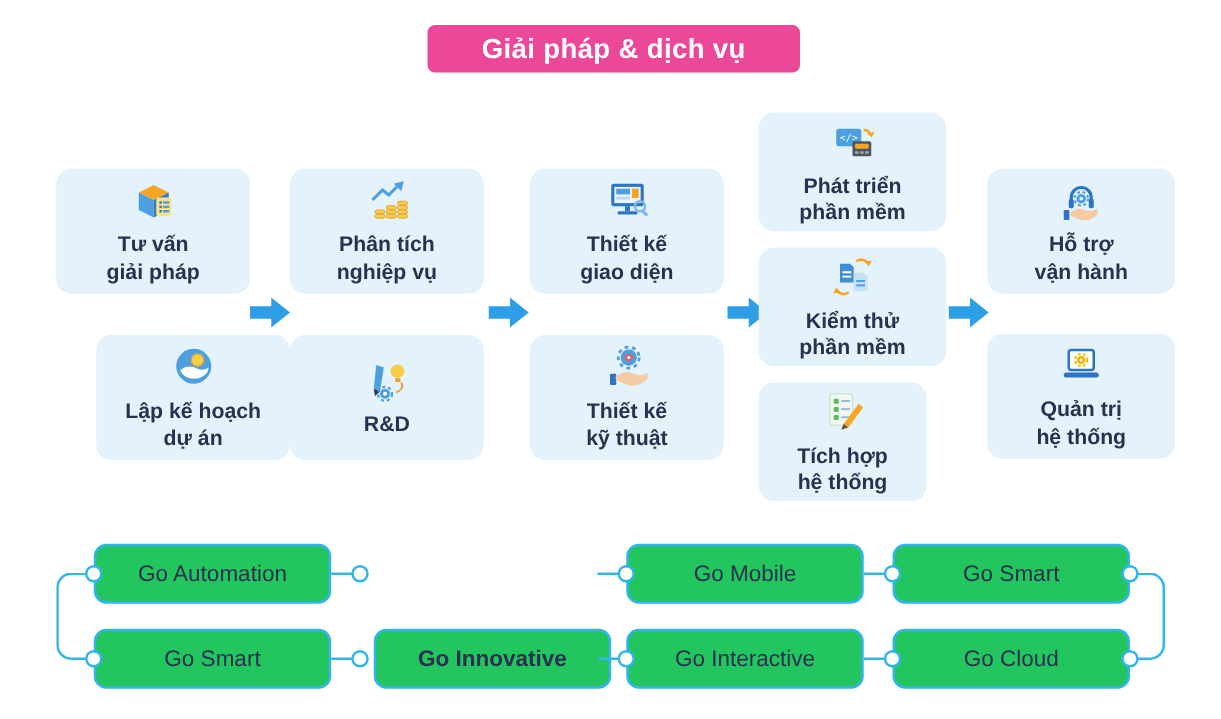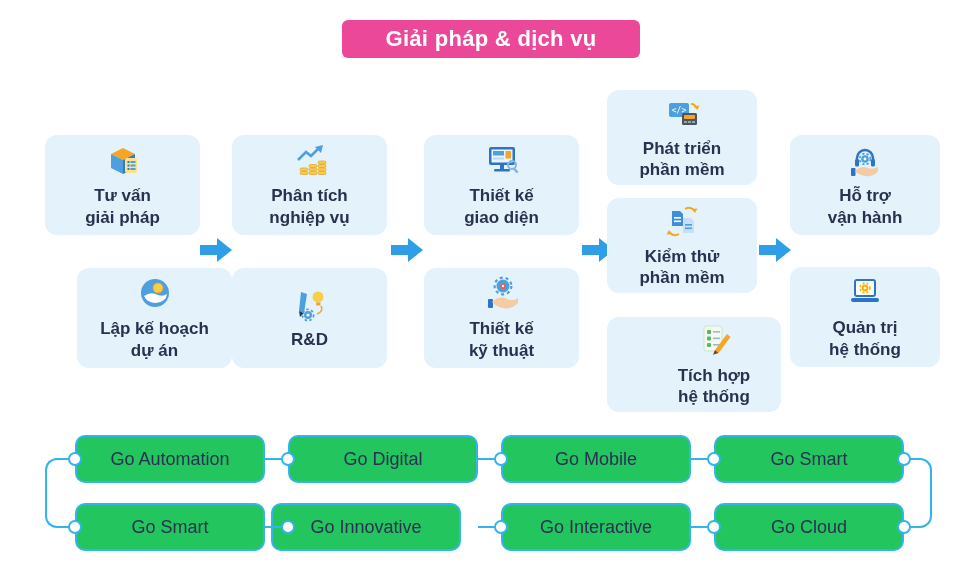--- a/index.html
+++ b/index.html
@@ -184,21 +184,21 @@
         <path d="M21 6 q5 -3 9 1" stroke="#F6A623" stroke-width="2" fill="none"></path>
         <polygon points="31,10 27.5,6 33.5,5.5" fill="#F6A623"></polygon>
         <path d="M15 31 q-5 3 -9 -1" stroke="#F6A623" stroke-width="2" fill="none"></path>
         <polygon points="5,27 8.5,31 2.5,31.5" fill="#F6A623"></polygon>
       </svg>
     </span>
     <div class="box-label">Kiểm thử
 phần mềm</div>
   </div>
 
-  <div class="box" style="left:607px;top:317px;width:134px;height:95px;padding-left:40px;">
+  <div class="box" style="left:607px;top:306px;width:134px;height:95px;">
     <span class="icon">
       <svg width="36" height="36" viewBox="0 0 36 36">
         <rect x="8" y="4" width="18" height="25" rx="2" fill="#F2F8F2" stroke="#CBE3CB" stroke-width="1"></rect>
         <rect x="11" y="8" width="4" height="4" rx="1" fill="#5CB85C"></rect>
           <rect x="17" y="9" width="7" height="1.6" fill="#9FB8D8"></rect>
         <rect x="11" y="14.5" width="4" height="4" rx="1" fill="#5CB85C"></rect>
           <rect x="17" y="15.5" width="7" height="1.6" fill="#9FB8D8"></rect>
         <rect x="11" y="21" width="4" height="4" rx="1" fill="#5CB85C"></rect>
           <rect x="17" y="22" width="7" height="1.6" fill="#9FB8D8"></rect>
         <polygon points="19,28 31,12 34.5,15 22.5,31" fill="#F6A623"></polygon>
@@ -242,34 +242,31 @@
         <rect x="4" y="24" width="28" height="4" rx="2" fill="#2D74C4"></rect>
       </svg>
     </span>
     <div class="box-label">Quản trị
 hệ thống</div>
   </div>
 
   <div class="pill" style="left:75px;top:435px;">
       <span>Go Automation</span>
     </div>
-  <div class="pill" style="left:288px;top:435px;">
-      <span>Go Digital</span>
-    </div>
   <div class="pill" style="left:501px;top:435px;">
       <span>Go Mobile</span>
     </div>
   <div class="pill" style="left:714px;top:435px;">
       <span>Go Smart</span>
     </div>
 
   <div class="pill" style="left:75px;top:503px;">
       <span>Go Smart</span>
     </div>
-  <div class="pill" style="left:271px;top:503px;">
+  <div class="pill" style="left:299px;top:503px;font-weight:bold;">
       <span>Go Innovative</span>
     </div>
   <div class="pill" style="left:501px;top:503px;">
       <span>Go Interactive</span>
     </div>
   <div class="pill" style="left:714px;top:503px;">
       <span>Go Cloud</span>
     </div>
 
   <div class="hline" style="left:265px;top:458px;width:18px;"></div>

